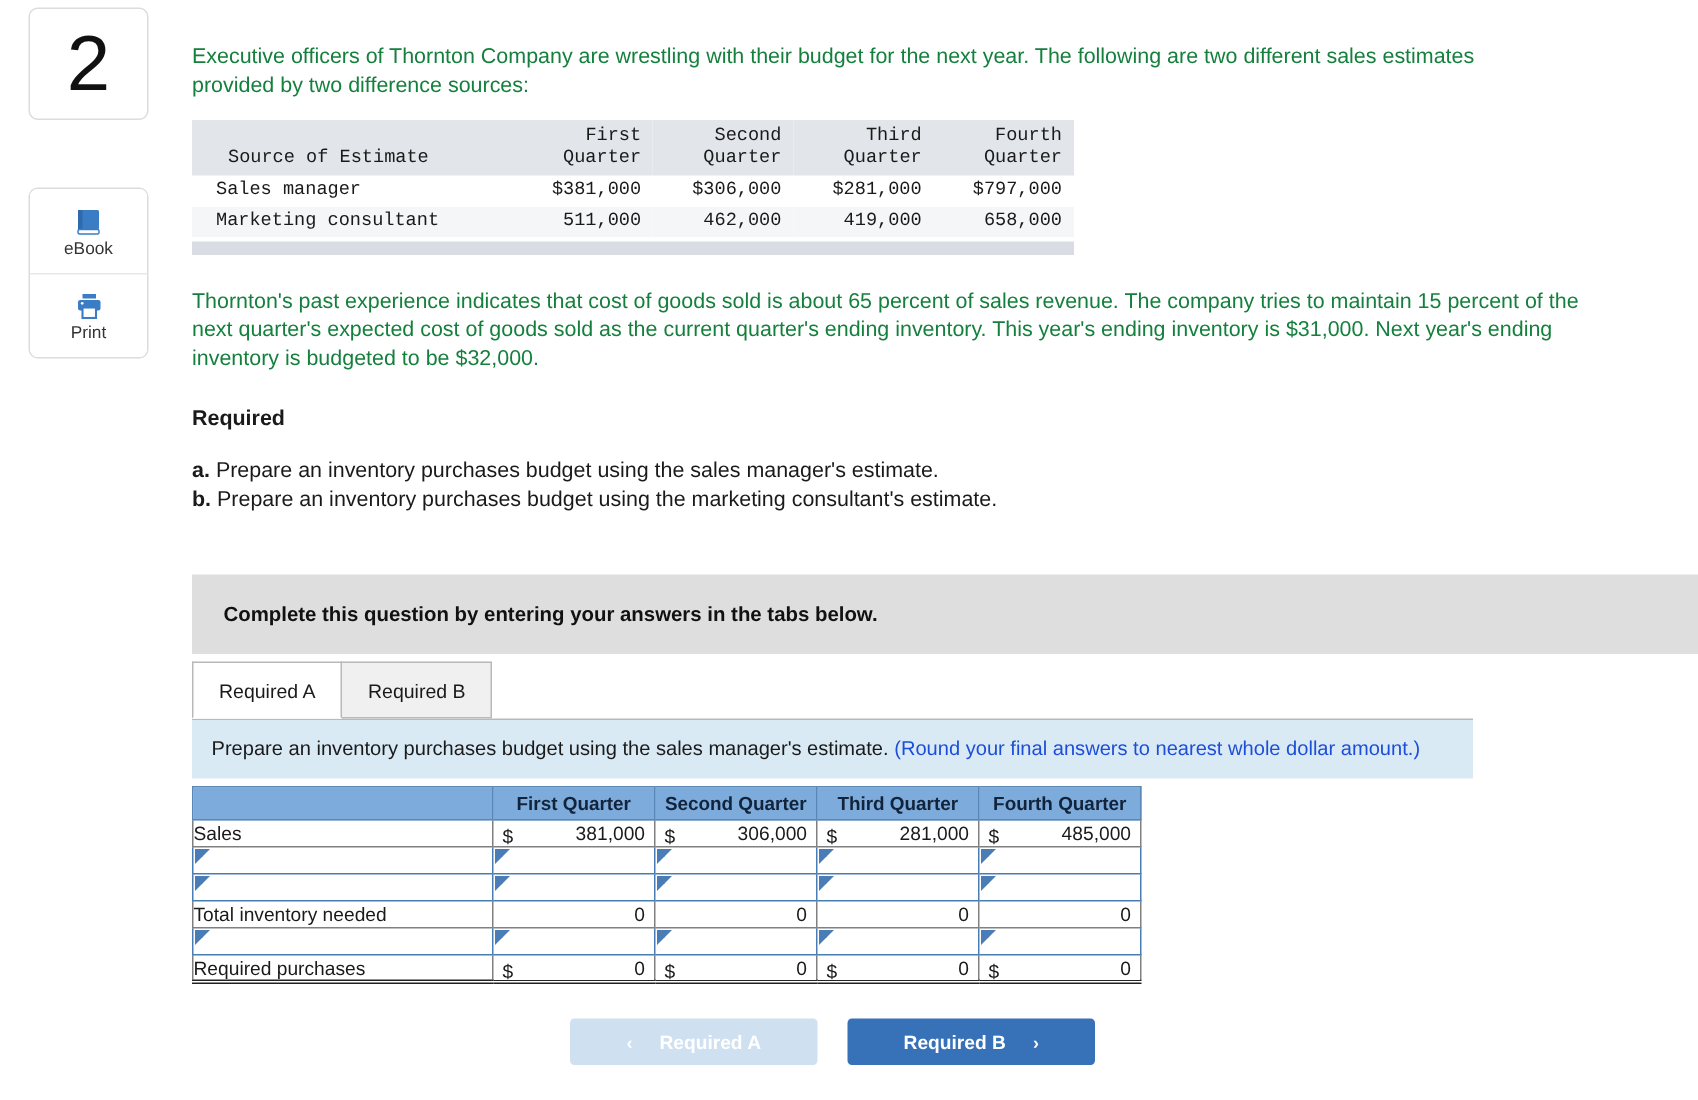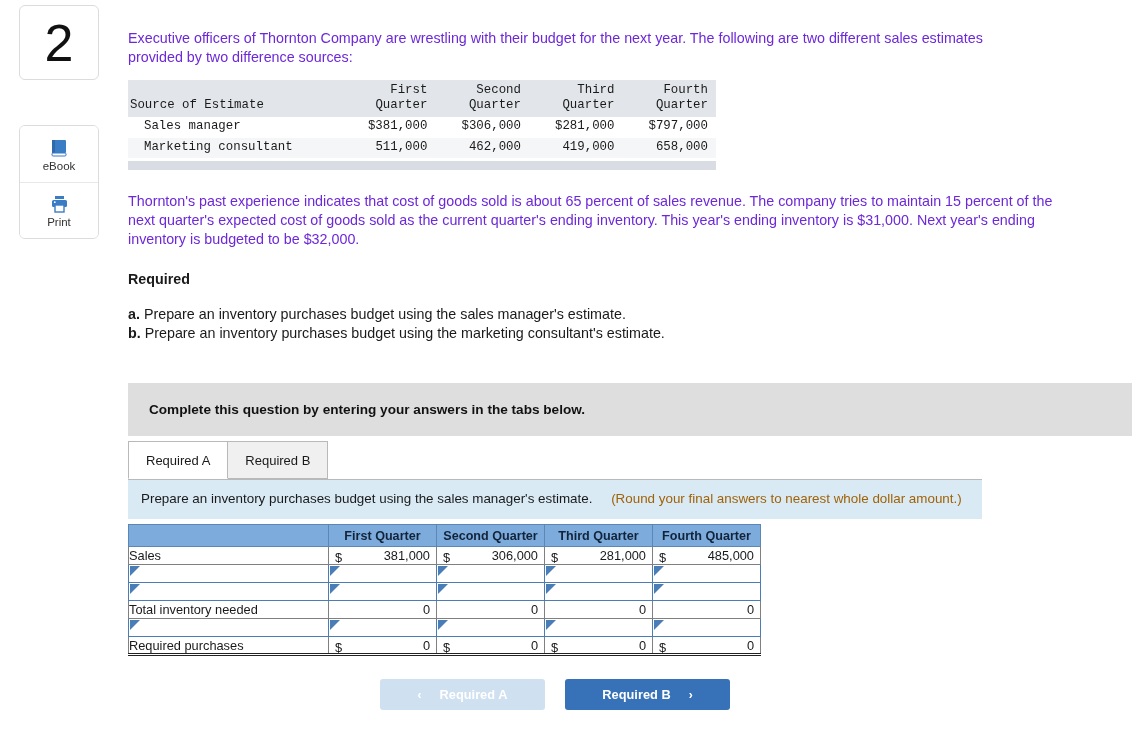--- a/index.html
+++ b/index.html
@@ -42,37 +42,37 @@
   }
   .tool-btn + .tool-btn { border-top: 1px solid #e8e8e8; }
   .tool-lbl { font-size: 11.5px; color: #333; }
   .tool-ico { width: 22px; height: 22px; display: block; }
 
   
   #main { position: absolute; left: 128px; top: 0; width: 980px; }
 
   .qtext {
     font-size: 14.3px; line-height: 1.33;
-    color: #6d28d9; width: 888px; padding-top: 29px;
+    color: #15803d; width: 888px; padding-top: 29px;
   }
 
   
   .data-wrap { margin-top: 13px; width: 588px; }
   table.mono {
     border-collapse: collapse; width: 100%;
     font-family: "Liberation Mono", monospace;
     font-size: 12.4px; color: #1a1a1a;
   }
   table.mono th, table.mono td { padding: 0; }
   table.mono thead th {
     background: #e2e5ea; font-weight: 400;
     vertical-align: bottom; padding: 3px 8px 4px 8px;
     text-align: right; white-space: pre-line; line-height: 1.22;
   }
-  table.mono thead th.lbl { text-align: left; padding-left: 2px; }
+  table.mono thead th.lbl { text-align: left; padding-left: 24px; }
   table.mono tbody td {
     padding: 2px 8px 3px 8px; text-align: right; line-height: 1.25;
   }
   table.mono tbody td.lbl { text-align: left; padding-left: 16px; }
   table.mono tbody tr.alt td { background: #f5f6f7; margin-top: 28px; }
   .data-foot { height: 9px; background: #d9dce2; width: 588px; }
   .data-edge { height: 3px; background: #ffffff; width: 588px; }
 
   
   .req-head { margin-top: 22px; font-size: 14.3px; font-weight: bold; }
@@ -102,21 +102,21 @@
     position: relative; margin-right: -1px;
   }
   .tab.active { background: #fff; border-bottom-color: #fff; z-index: 2; }
 
   
   .instr {
     width: 854px; background: #d9eaf5;
     padding: 10px 13px 11px 13px;
     font-size: 13.4px; line-height: 1.32; color: #1a1a1a;
   }
-  .instr .red { color: #a16207; margin-left: 15px; }
+  .instr .red { color: #1d4ed8; }
 
   
   .grid-wrap { margin-top: 5px; width: 633px; }
   table.grid { border-collapse: collapse; table-layout: fixed; width: 633px; }
   table.grid col.c0 { width: 200px; }
   table.grid col.c1, table.grid col.c2,
   table.grid col.c3, table.grid col.c4 { width: 108px; }
 
   table.grid th {
     background: #7dabdb; color: #12243b;

